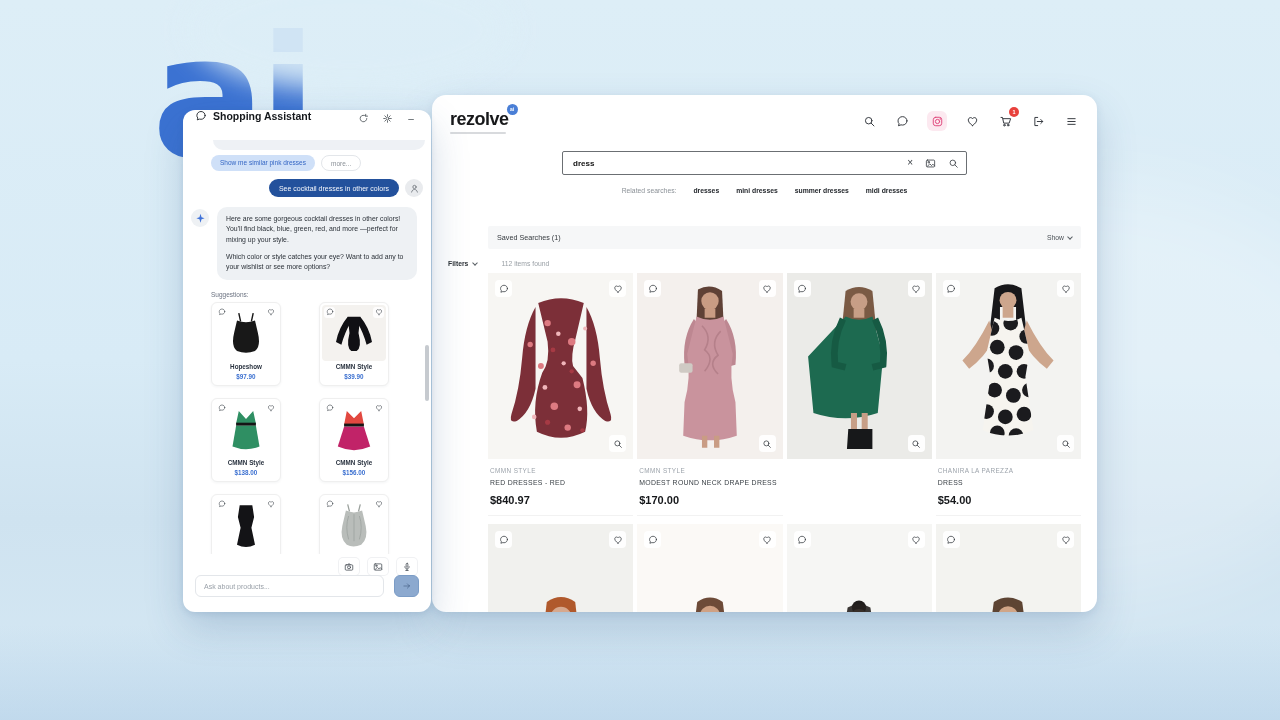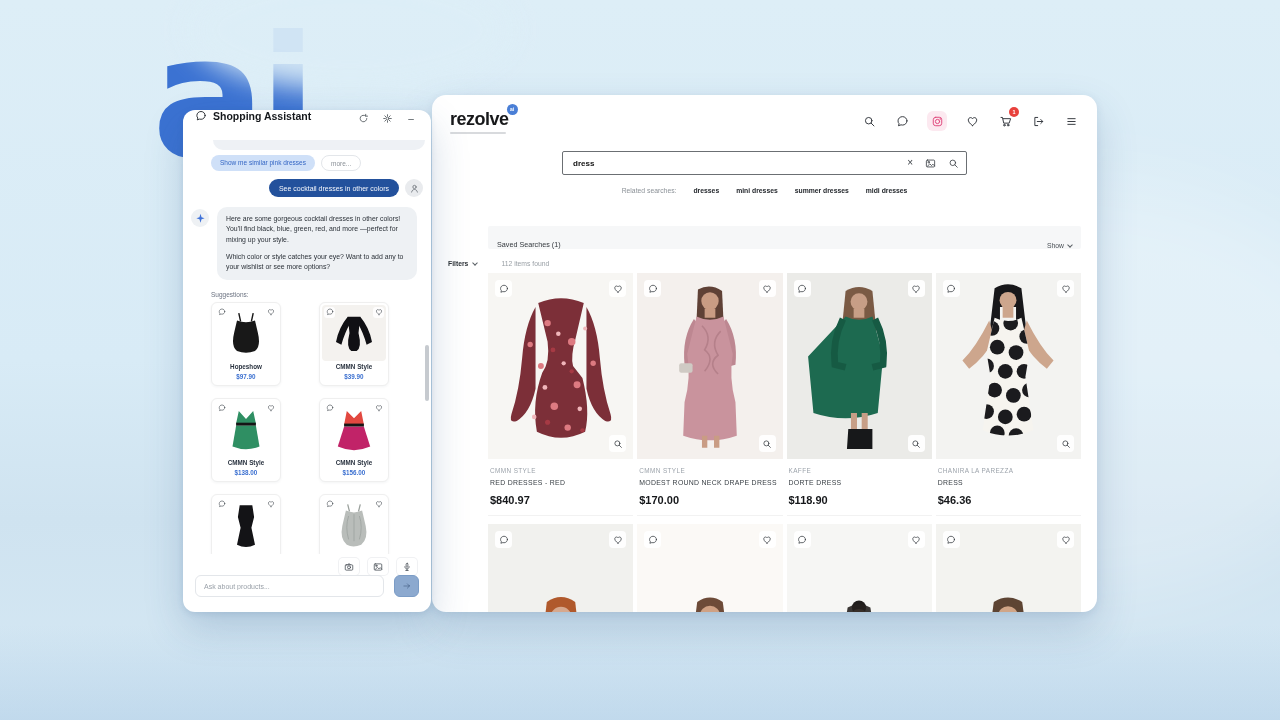--- a/index.html
+++ b/index.html
@@ -124,21 +124,21 @@
   .search-icons { position:absolute; right:8px; top:0; height:24px; display:flex;
                   align-items:center; gap:12px; }
   .s-ic { color:#3a3f45; background:none; border:none; cursor:pointer; display:flex;
           align-items:center; font-size:9px; line-height:1; }
 
   .related { display:flex; justify-content:center; align-items:center; gap:17px; margin-top:12px; }
   .rel-label { font-size:6.8px; color:#8b9197; }
   .rel-term { font-size:6.8px; font-weight:bold; color:#23272c; cursor:pointer; }
 
   .saved-bar { margin:32px 16px 0 56px; height:23px; background:#f6f7f8; border-radius:2px;
-               display:flex; align-items:flex-end; padding:0 9px;gap:40px; }
+               display:flex; align-items:center; padding:0 9px;gap:40px; }
   .saved-label { font-size:7.2px; color:#33383d; }
   .saved-bar .spacer { flex:1; }
   .show-btn { display:flex; align-items:center; gap:4px; font-size:6.8px; color:#4a5056;
               background:none; border:none; cursor:pointer; }
   .chev { width:4px; height:4px; border-right:1px solid #5a6065; border-bottom:1px solid #5a6065;
           transform:rotate(45deg); margin-top:-2px; }
 
   .filters-row { display:flex; align-items:center; margin:11px 16px 0; }
   .filters-btn { display:flex; align-items:center; gap:5px; font-size:6.8px; font-weight:bold;
                  color:#2e3338; background:none; border:none; cursor:pointer; }
@@ -747,25 +747,20 @@
           </span>
         <span class="ov-ic br">
             <svg class="ic" width="10" height="10">
               <use href="#i-search"></use>
             </svg>
           </span>
         <svg width="134" height="178">
             <use href="#d-p3"></use>
           </svg>
       </div>
-      <div class="p-info">
-        <div class="p-brand">KAFFE</div>
-        <div class="p-name">DORTE DRESS</div>
-        <div class="p-price">$118.90</div>
-      </div>
     </div>
 
     <div class="p-card">
       <div class="p-img" style="background:#f3f3f1">
         <span class="ov-ic tl">
             <svg class="ic" width="10" height="10">
               <use href="#i-chat"></use>
             </svg>
           </span>
         <span class="ov-ic tr">
@@ -778,21 +773,21 @@
               <use href="#i-search"></use>
             </svg>
           </span>
         <svg width="134" height="178">
             <use href="#d-p4"></use>
           </svg>
       </div>
       <div class="p-info">
         <div class="p-brand">CHANIRA LA PAREZZA</div>
         <div class="p-name">DRESS</div>
-        <div class="p-price">$46.36</div>
+        <div class="p-price">$54.00</div>
       </div>
     </div>
 
     <div class="p-card">
       <div class="p-img" style="background:#f1f1ee">
         <span class="ov-ic tl">
             <svg class="ic" width="10" height="10">
               <use href="#i-chat"></use>
             </svg>
           </span>

